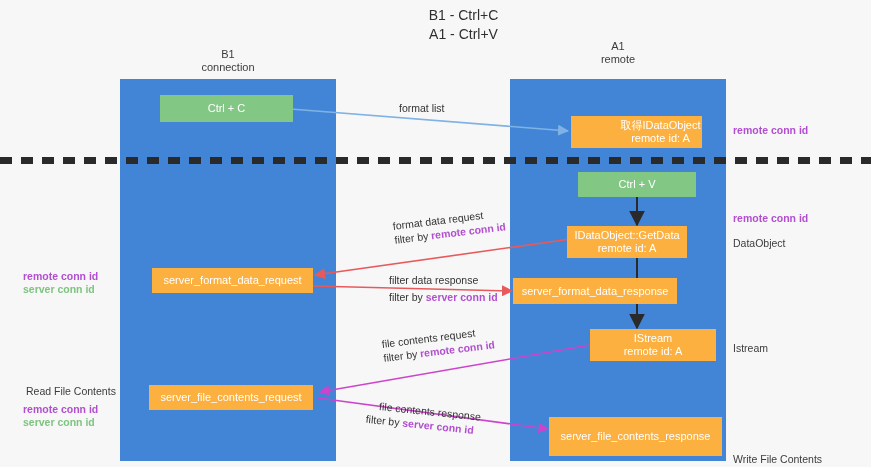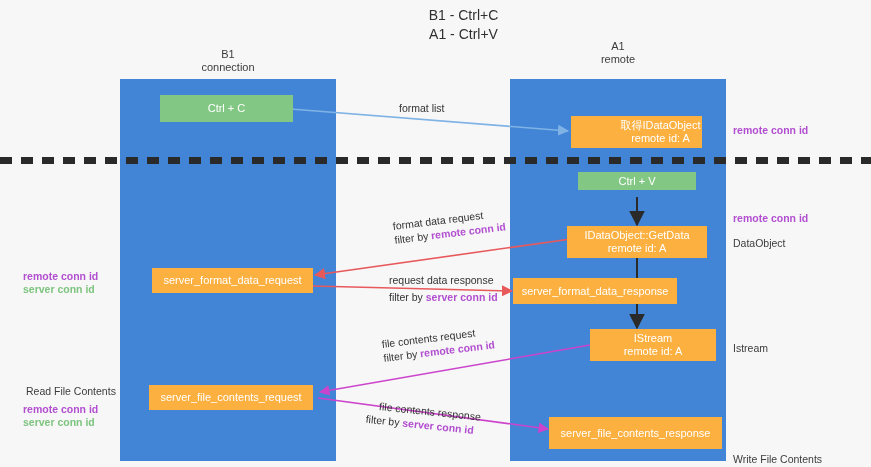--- a/index.html
+++ b/index.html
@@ -143,25 +143,25 @@
 
   <div class="node green" style="left:160px; top:95px;  width:133px; height:27px;">
     <span>Ctrl + C</span>
   </div>
 
   <div class="node orange" style="left:571px; top:116px; width:131px; height:32px;padding-left:48px;">
     <span>取得IDataObject</span>
     <span class="l2">remote id: A</span>
   </div>
 
-  <div class="node green" style="left:578px; top:172px; width:118px; height:18px;">
+  <div class="node green" style="left:578px; top:172px; width:118px; height:25px;">
     <span>Ctrl + V</span>
   </div>
 
-  <div class="node orange" style="left:567px; top:226px; width:140px; height:32px;">
+  <div class="node orange" style="left:567px; top:226px; width:120px; height:32px;">
     <span>IDataObject::GetData</span>
     <span class="l2">remote id: A</span>
   </div>
 
   <div class="node orange" style="left:513px; top:278px; width:164px; height:26px;">
     <span>server_format_data_response</span>
   </div>
 
   <div class="node orange" style="left:152px; top:268px; width:161px; height:25px;">
     <span>server_format_data_request</span>
@@ -169,37 +169,37 @@
 
   <div class="node orange" style="left:590px; top:329px; width:126px; height:32px;">
     <span>IStream</span>
     <span class="l2">remote id: A</span>
   </div>
 
   <div class="node orange" style="left:149px; top:385px; width:164px; height:25px;">
     <span>server_file_contents_request</span>
   </div>
 
-  <div class="node orange" style="left:549px; top:417px; width:173px; height:32px;">
+  <div class="node orange" style="left:549px; top:417px; width:173px; height:39px;">
     <span>server_file_contents_response</span>
   </div>
 
   <div class="edge-label" style="left:399px; top:101px;">
     <span>format list</span>
   </div>
 
   <div class="edge-label" style="left:392px; top:219px; transform:rotate(-7deg); transform-origin:left top;">
     <div>format data request</div>
     <div>
       <span>filter by </span><span class="accent-remote">remote conn id</span>
     </div>
   </div>
 
   <div class="edge-label" style="left:389px; top:273px;">
-    <div>request data response</div>
+    <div>filter data response</div>
     <div style="margin-top:3px;">
       <span>filter by </span><span class="accent-server">server conn id</span>
     </div>
   </div>
 
   <div class="edge-label" style="left:381px; top:337px; transform:rotate(-7deg); transform-origin:left top;">
     <div>file contents request</div>
     <div>
       <span>filter by </span><span class="accent-remote">remote conn id</span>
     </div>

